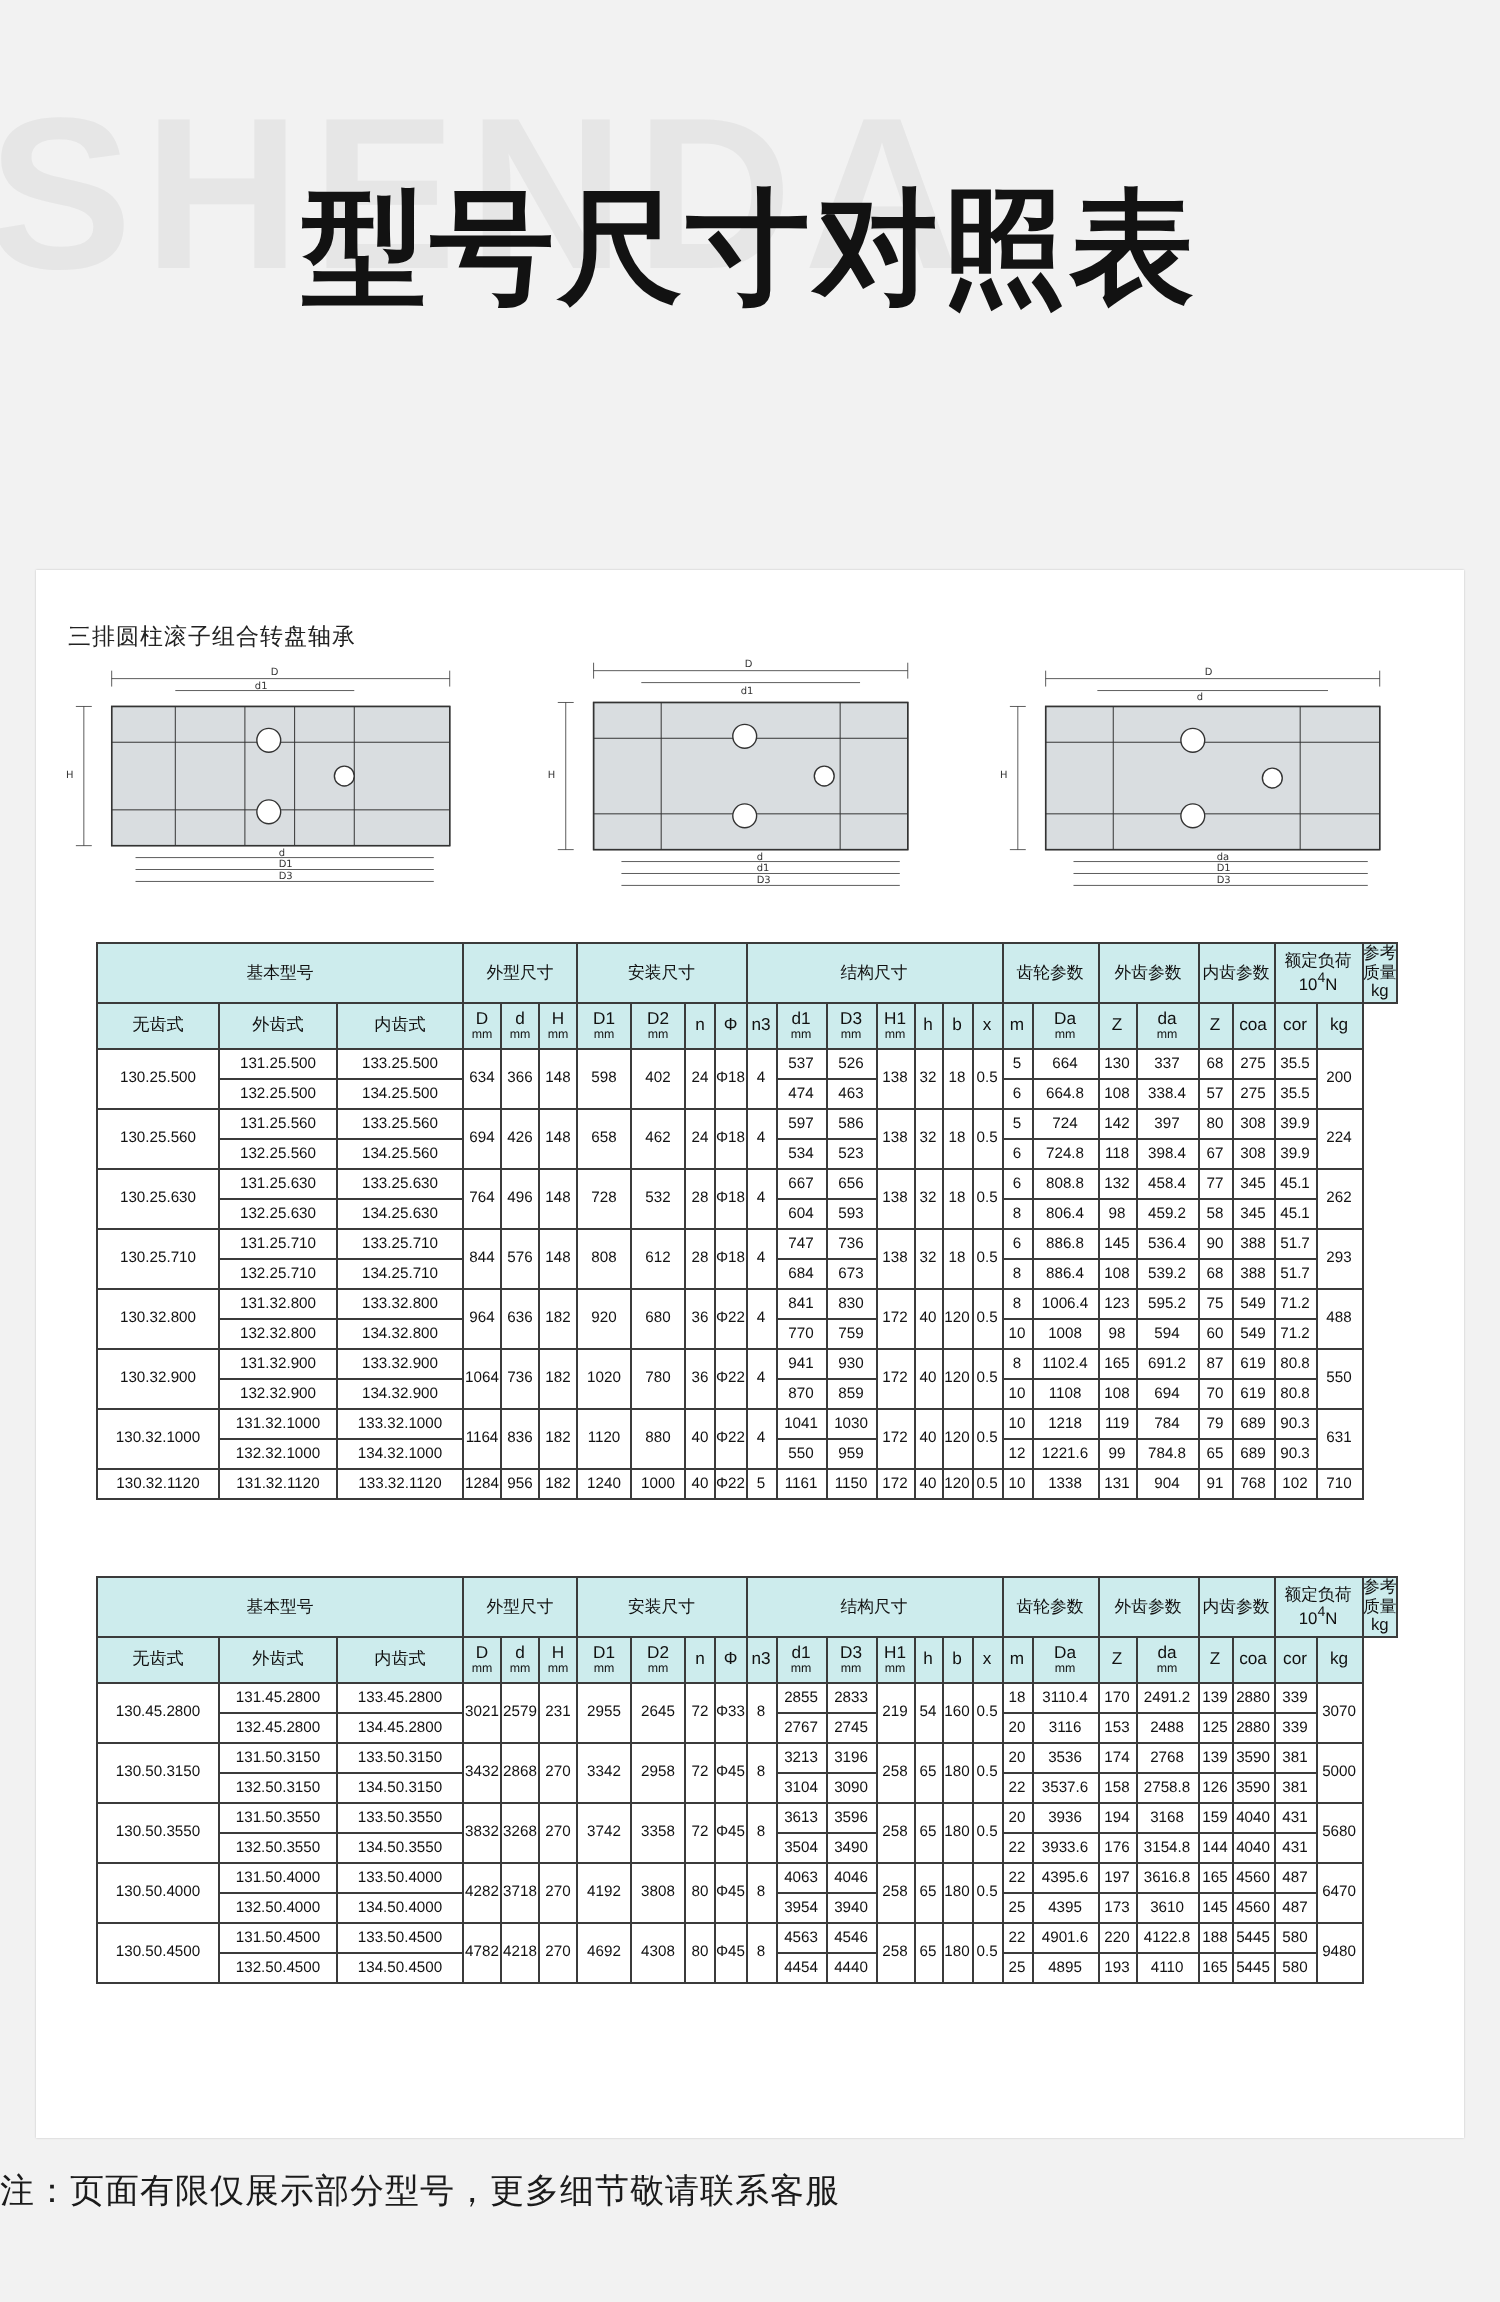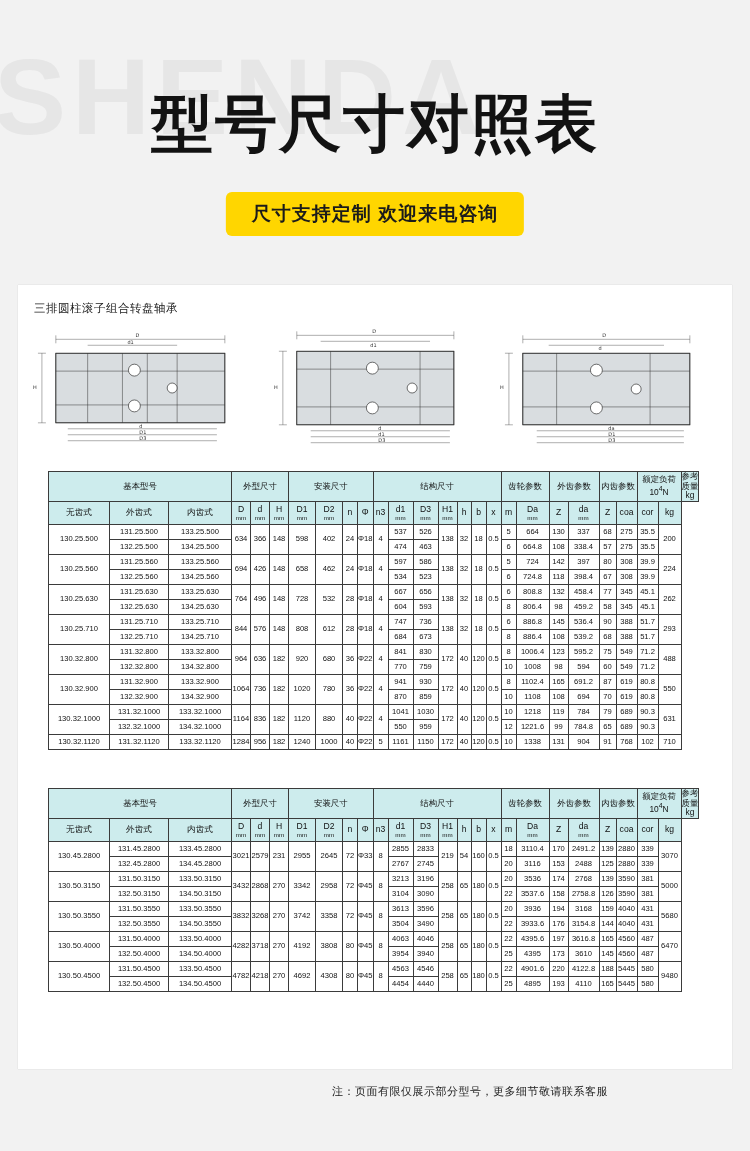--- a/index.html
+++ b/index.html
@@ -54,21 +54,21 @@
   }
   
   .card{
     position:absolute;
     top:285px;left:18px;
     width:714px;height:784px;
     background:#fff;
     box-shadow:0 0 1px rgba(0,0,0,.2);
   }
   .card-label{
-    position:absolute;top:16px;left:16px;
+    position:absolute;top:26px;left:16px;
     font-size:11.5px;color:#222;
     letter-spacing:.5px;
   }
   
   .drawings{
     position:absolute;top:40px;left:10px;
     width:694px;height:135px;
     display:flex;gap:4px;
   }
   .drawing{
@@ -97,33 +97,32 @@
   #table2-wrap{position:absolute;top:503px;left:30px;width:654px;}
   .t1 td{height:14px;}
   .t2 td{height:14px;}
   .hdr-tall td{height:26px;}
   .hdr-tall2 td{height:22px;}
   .grp{font-size:8.4px;}
   
   .footer-note{
     position:absolute;
     top:1084px;left:0;width:608px;
-    text-align:right;
-    font-size:11px;
+    text-align:left;
+    font-size:17px;
     color:#1b1b1b;
     letter-spacing:.5px;
   }
 </style>
 </head>
 <body>
 
 <div class="header">
   <div class="watermark">SHENDA</div>
   <div class="main-title">型号尺寸对照表</div>
-  <div class="sub-pill">尺寸支持定制  欢迎来电咨询</div>
 </div>
 
 <div class="card">
   <div class="card-label">三排圆柱滚子组合转盘轴承</div>
 
   <div class="drawings">
     <div class="drawing">
       <svg viewBox="0 0 230 135" xmlns="http://www.w3.org/2000/svg">
         <g stroke="#333" fill="none" stroke-width="0.7">
           <rect x="28" y="28" width="170" height="70" fill="#d9dde0"></rect>

